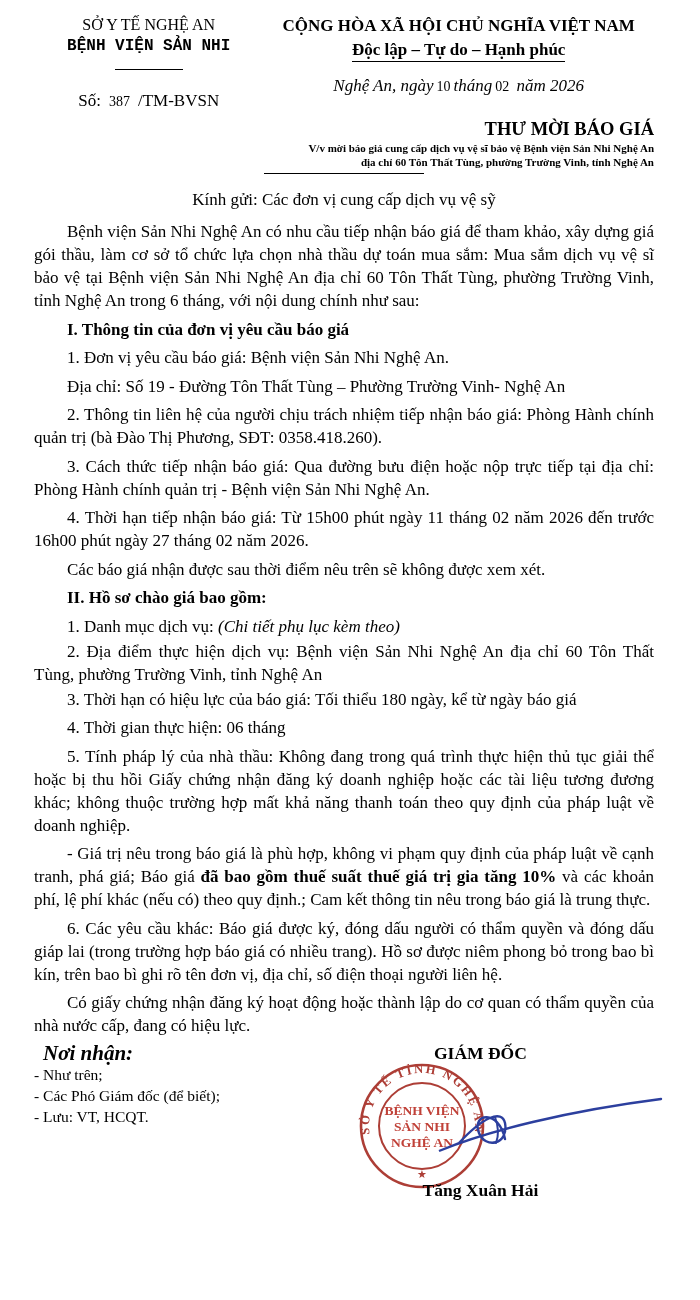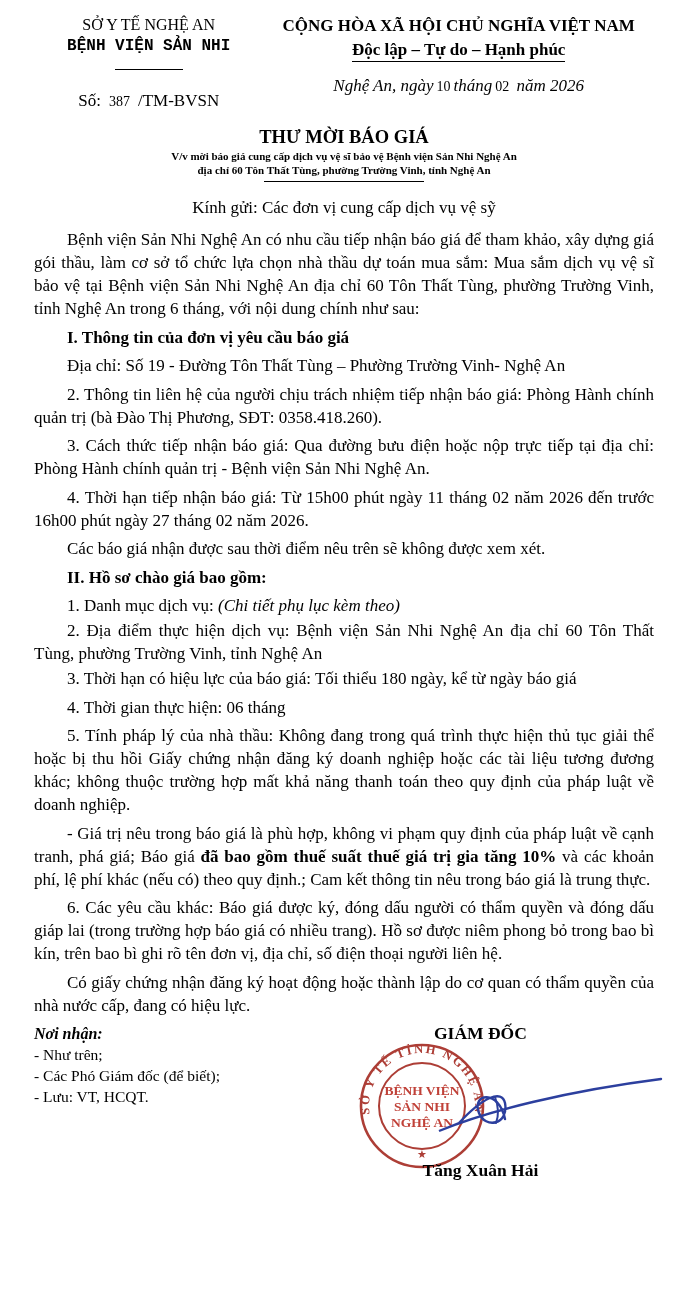--- a/index.html
+++ b/index.html
@@ -22,40 +22,40 @@
   .hl1 { font-size: 16px; }
   .hl2 { font-size: 16px; font-weight: bold; margin-top: 3px; font-family: Liberation Mono, monospace; }
   .short-rule { display: inline-block; width: 68px; border-bottom: 1.6px solid #000; height: 1px; margin-top: 1px; }
   .hr1 { font-size: 17px; font-weight: bold; }
   .hr2 { font-size: 17px; font-weight: bold; display: inline-block; border-bottom: 1.6px solid #000; padding-bottom: 1px; margin-top: 4px; }
   .so-line { margin-top: 16px; font-size: 17px; }
   .so-num { font-size: 14px; padding: 0 8px; }
   .date-line { margin-top: 14px; font-style: italic; font-size: 17px; }
   .date-line .upright { font-style: normal; font-size: 14px; padding: 0 3px; margin-top: 48px; }
   
-  .title-block { text-align: center; margin-top: 16px; }
+  .title-block { text-align: right; margin-top: 8px; }
   .main-title { font-size: 18.5px; font-weight: bold; }
   .sub-title { font-size: 11px; font-weight: bold; margin-top: 2px; }
   .title-rule { width: 160px; border-bottom: 1.6px solid #000; margin: 4px auto 0 auto; height: 1px; }
   .salutation { text-align: center; margin: 16px 0 10px 0; font-size: 17px; }
   
   .body-text p {
     margin: 5.5px 0;
     line-height: 23px;
     text-align: justify;
     text-indent: 33px;
   }
   .sec-heading { font-weight: bold; }
   .tight { margin: 2px 0 !important; }
   .it { font-style: italic; }
   .bd { font-weight: bold; }
   
   .footer { display: flex; margin-top: 6px; }
   .recipients { width: 44%; font-size: 15.5px; line-height: 21px; }
-  .recipients-label { font-weight: bold; font-style: italic; font-size: 16px; }
+  .recipients-label { font-weight: bold; font-style: italic; font-size: 21px; margin-left: 9px; }
   .signature-block { width: 56%; position: relative; height: 158px; }
   .signer-title { text-align: center; font-weight: bold; font-size: 17.5px; }
   .stamp-svg { position: absolute; left: 48px; top: 16px; }
   .signature-svg { position: absolute; left: 92px; top: 36px; }
   .signer-name { position: absolute; bottom: 0; left: 0; width: 100%; text-align: center; font-weight: bold; font-size: 17.5px; }
 </style>
 </head>
 <body>
 
 <div class="page">
@@ -80,20 +80,21 @@
     <div class="sub-title">địa chỉ 60 Tôn Thất Tùng, phường Trường Vinh, tỉnh Nghệ An</div>
     <div class="title-rule"></div>
   </div>
 
   <div class="salutation">Kính gửi: Các đơn vị cung cấp dịch vụ vệ sỹ</div>
 
   <div class="body-text">
     <p>Bệnh viện Sản Nhi Nghệ An có nhu cầu tiếp nhận báo giá để tham khảo, xây dựng giá gói thầu, làm cơ sở tổ chức lựa chọn nhà thầu dự toán mua sắm: Mua sắm dịch vụ vệ sĩ bảo vệ tại Bệnh viện Sản Nhi Nghệ An địa chỉ 60 Tôn Thất Tùng, phường Trường Vinh, tỉnh Nghệ An trong 6 tháng, với nội dung chính như sau:</p>
 
     <p class="sec-heading">I. Thông tin của đơn vị yêu cầu báo giá</p>
+    <p>1. Đơn vị yêu cầu báo giá: Bệnh viện Sản Nhi Nghệ An.</p>
     <p>Địa chỉ: Số 19 - Đường Tôn Thất Tùng – Phường Trường Vinh- Nghệ An</p>
     <p>2. Thông tin liên hệ của người chịu trách nhiệm tiếp nhận báo giá: Phòng Hành chính quản trị (bà Đào Thị Phương, SĐT: 0358.418.260).</p>
     <p>3. Cách thức tiếp nhận báo giá: Qua đường bưu điện hoặc nộp trực tiếp tại địa chỉ: Phòng Hành chính quản trị - Bệnh viện Sản Nhi Nghệ An.</p>
     <p>4. Thời hạn tiếp nhận báo giá: Từ 15h00 phút ngày 11 tháng 02 năm 2026 đến trước 16h00 phút ngày 27 tháng 02 năm 2026.</p>
     <p>Các báo giá nhận được sau thời điểm nêu trên sẽ không được xem xét.</p>
 
     <p class="sec-heading">II. Hồ sơ chào giá bao gồm:</p>
     <p class="tight"><span>1.  Danh mục dịch vụ: </span><span class="it">(Chi tiết phụ lục kèm theo)</span></p>
     <p class="tight">2.  Địa điểm thực hiện dịch vụ: Bệnh viện Sản Nhi Nghệ An địa chỉ 60 Tôn Thất Tùng, phường Trường Vinh, tỉnh Nghệ An</p>
     <p class="tight">3. Thời hạn có hiệu lực của báo giá: Tối thiểu 180 ngày, kể từ ngày báo giá</p>

